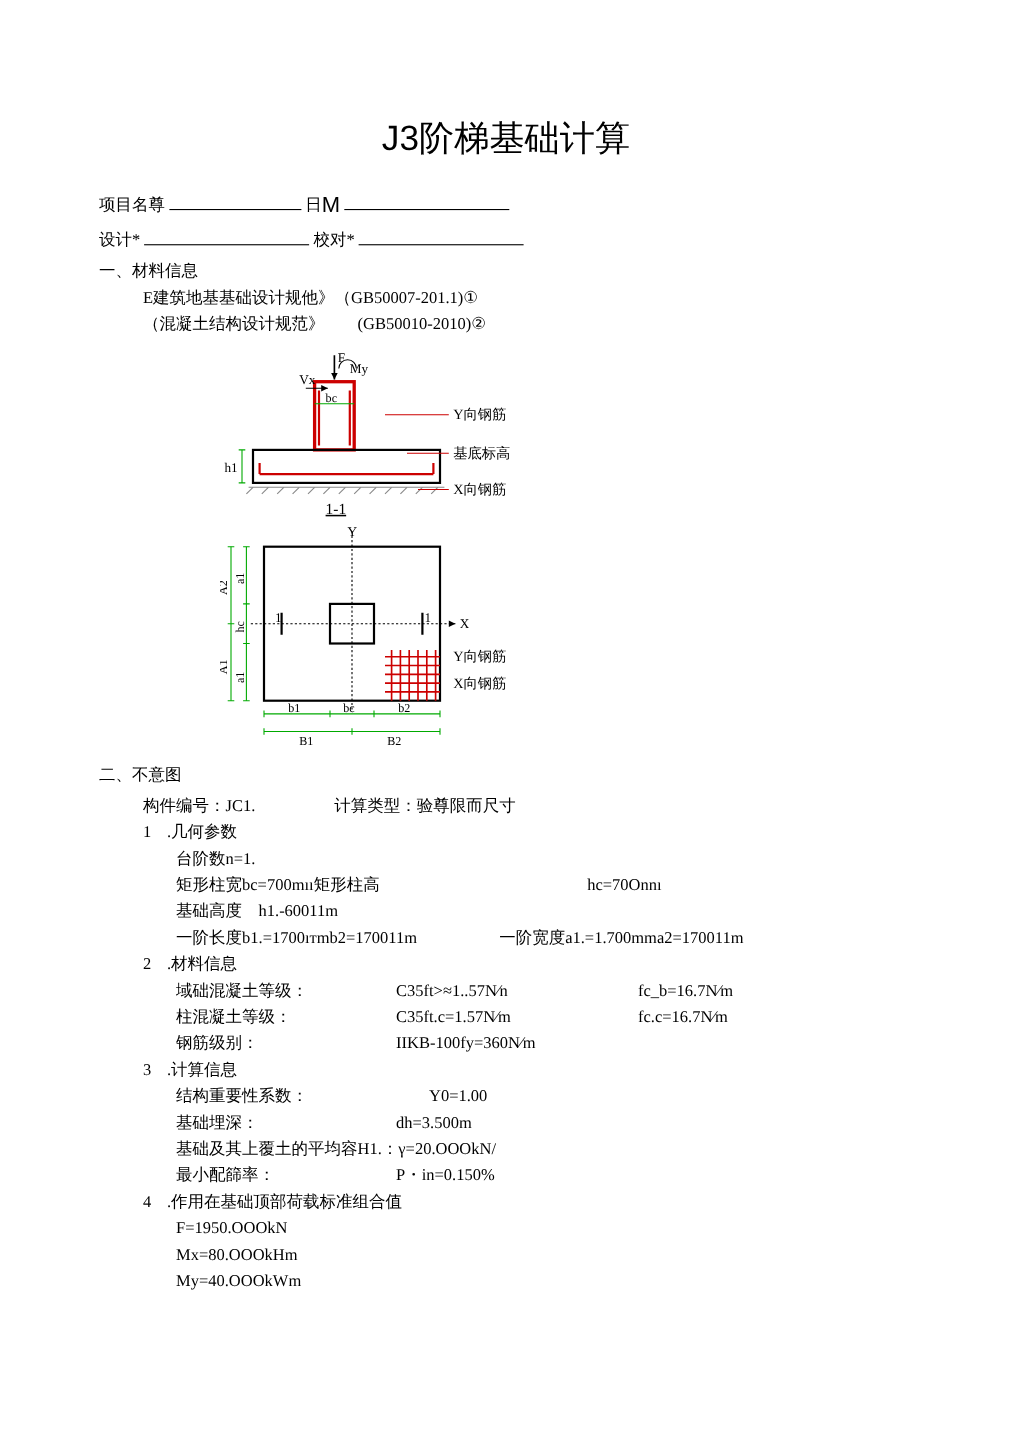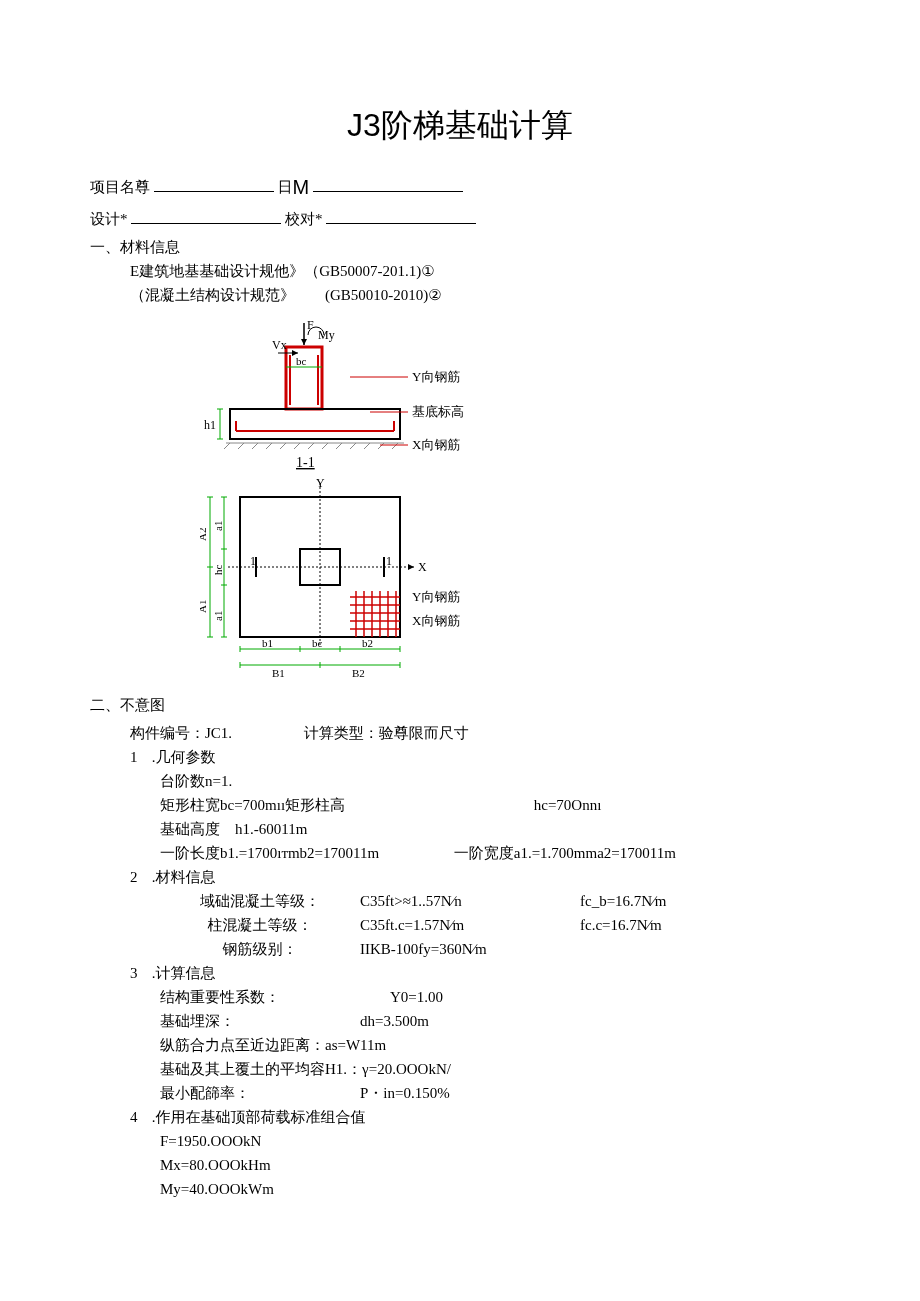--- a/index.html
+++ b/index.html
@@ -27,21 +27,21 @@
       min-width: 120px;
       height: 1em;
       vertical-align: baseline;
     }
     .underline.wide { min-width: 150px; }
     .section { margin-top: 4px; }
     .indent1 { padding-left: 40px; }
     .indent2 { padding-left: 70px; }
     .big-m { font-family: Arial, sans-serif; font-size: 20px; vertical-align: -2px; }
     .cols { display: flex; }
-    .col-a { width: 200px; text-align: center; }
+    .col-a { width: 200px; }
     .col-b { width: 220px; }
     .col-c { width: 180px; }
     .diagram {
       margin: 10px 0 6px 110px;
       width: 280px;
     }
     svg { display: block; }
   </style>
 </head>
 <body>
@@ -243,21 +243,20 @@
     <span>.计算信息</span>
   </div>
   <div class="indent2 cols">
     <span style="width:230px">结构重要性系数：</span>
     <span>Y0=1.00</span>
   </div>
   <div class="indent2 cols">
     <span style="width:200px">基础埋深：</span>
     <span>dh=3.500m</span>
   </div>
-  <div class="indent2">纵筋合力点至近边距离：as=W11m</div>
   <div class="indent2">基础及其上覆土的平均容H1.：γ=20.OOOkN/</div>
   <div class="indent2 cols">
     <span style="width:200px">最小配篩率：</span>
     <span>P・in=0.150%</span>
   </div>
 
   <div class="indent1">
     <span style="display:inline-block;width:18px">4</span>
     <span>.作用在基础顶部荷载标准组合值</span>
   </div>

